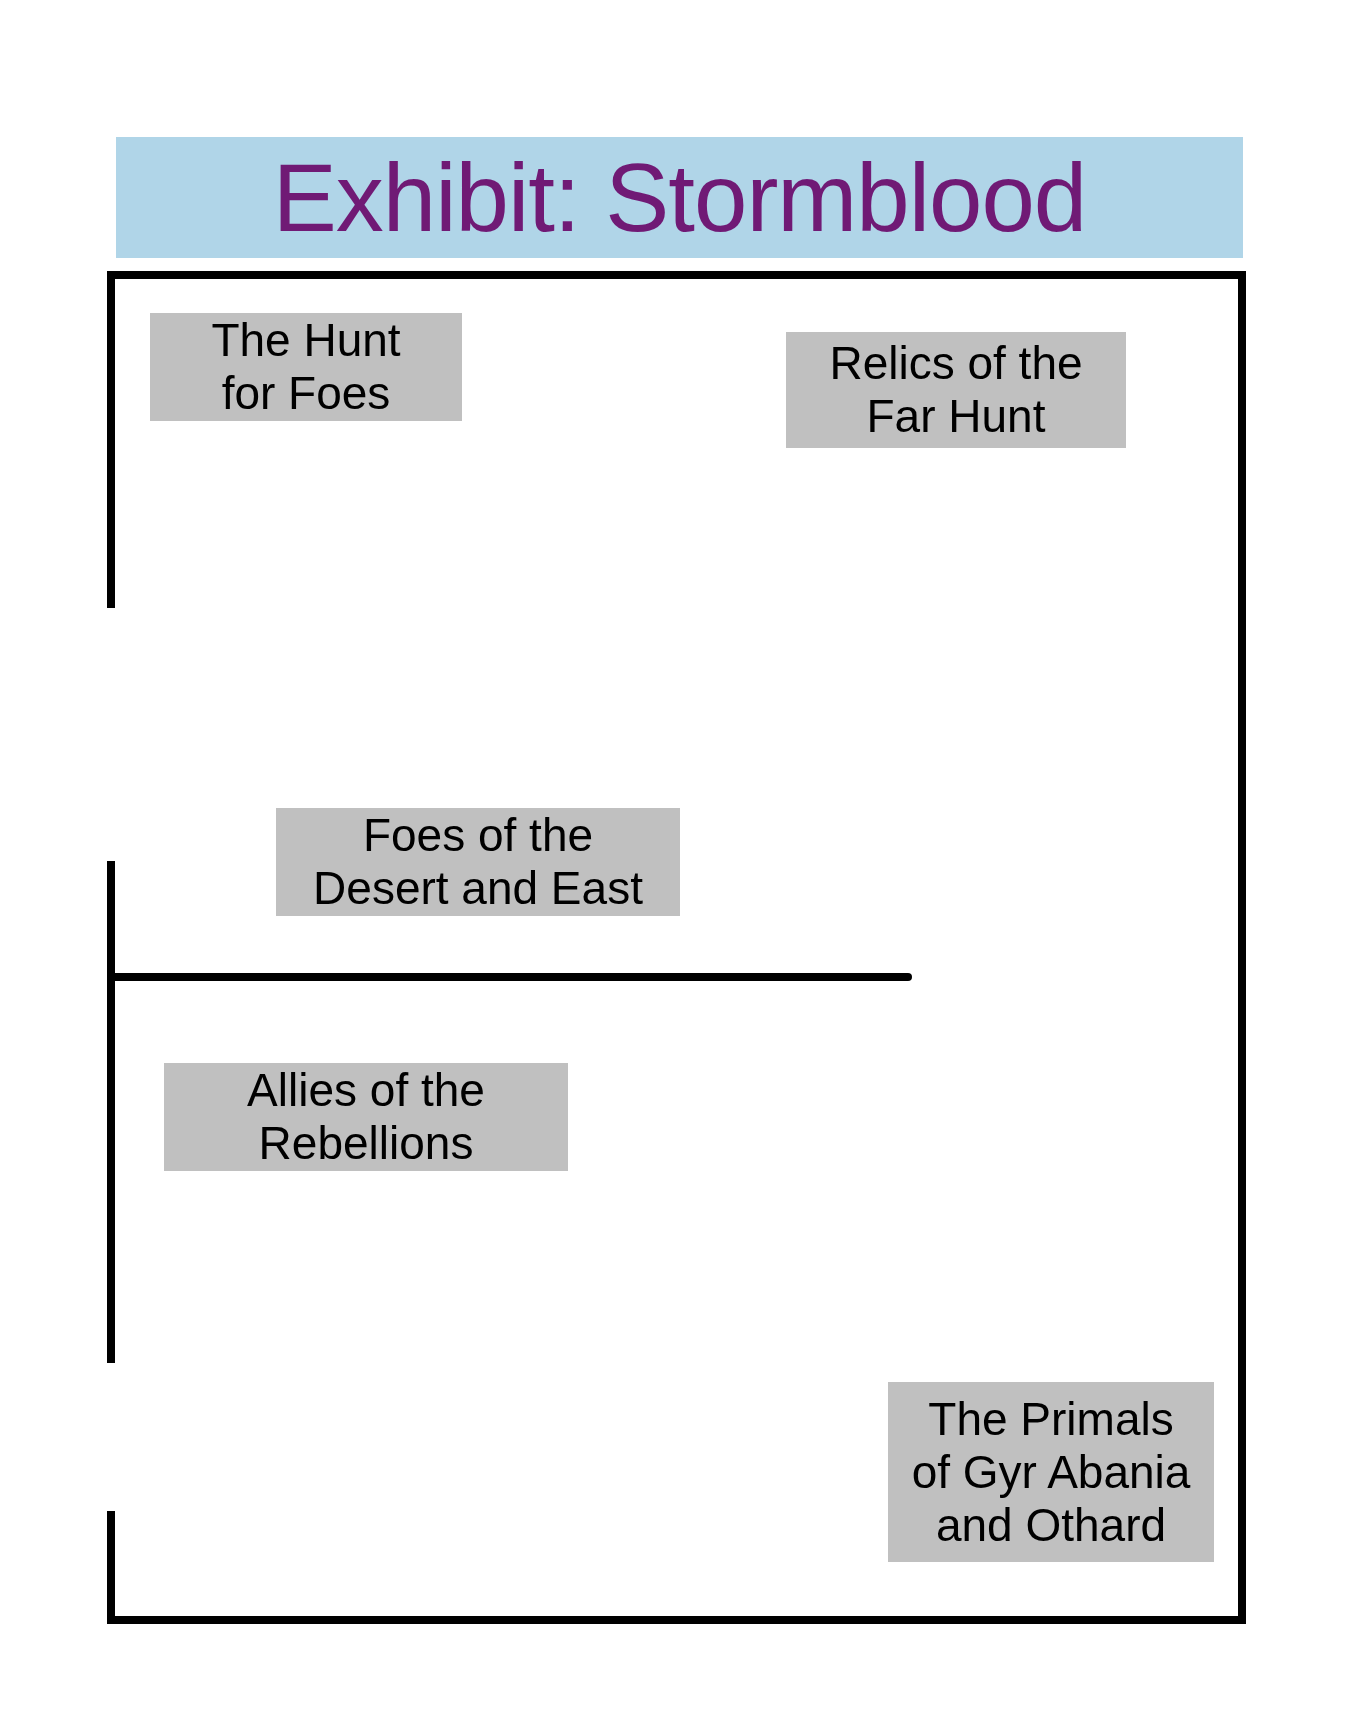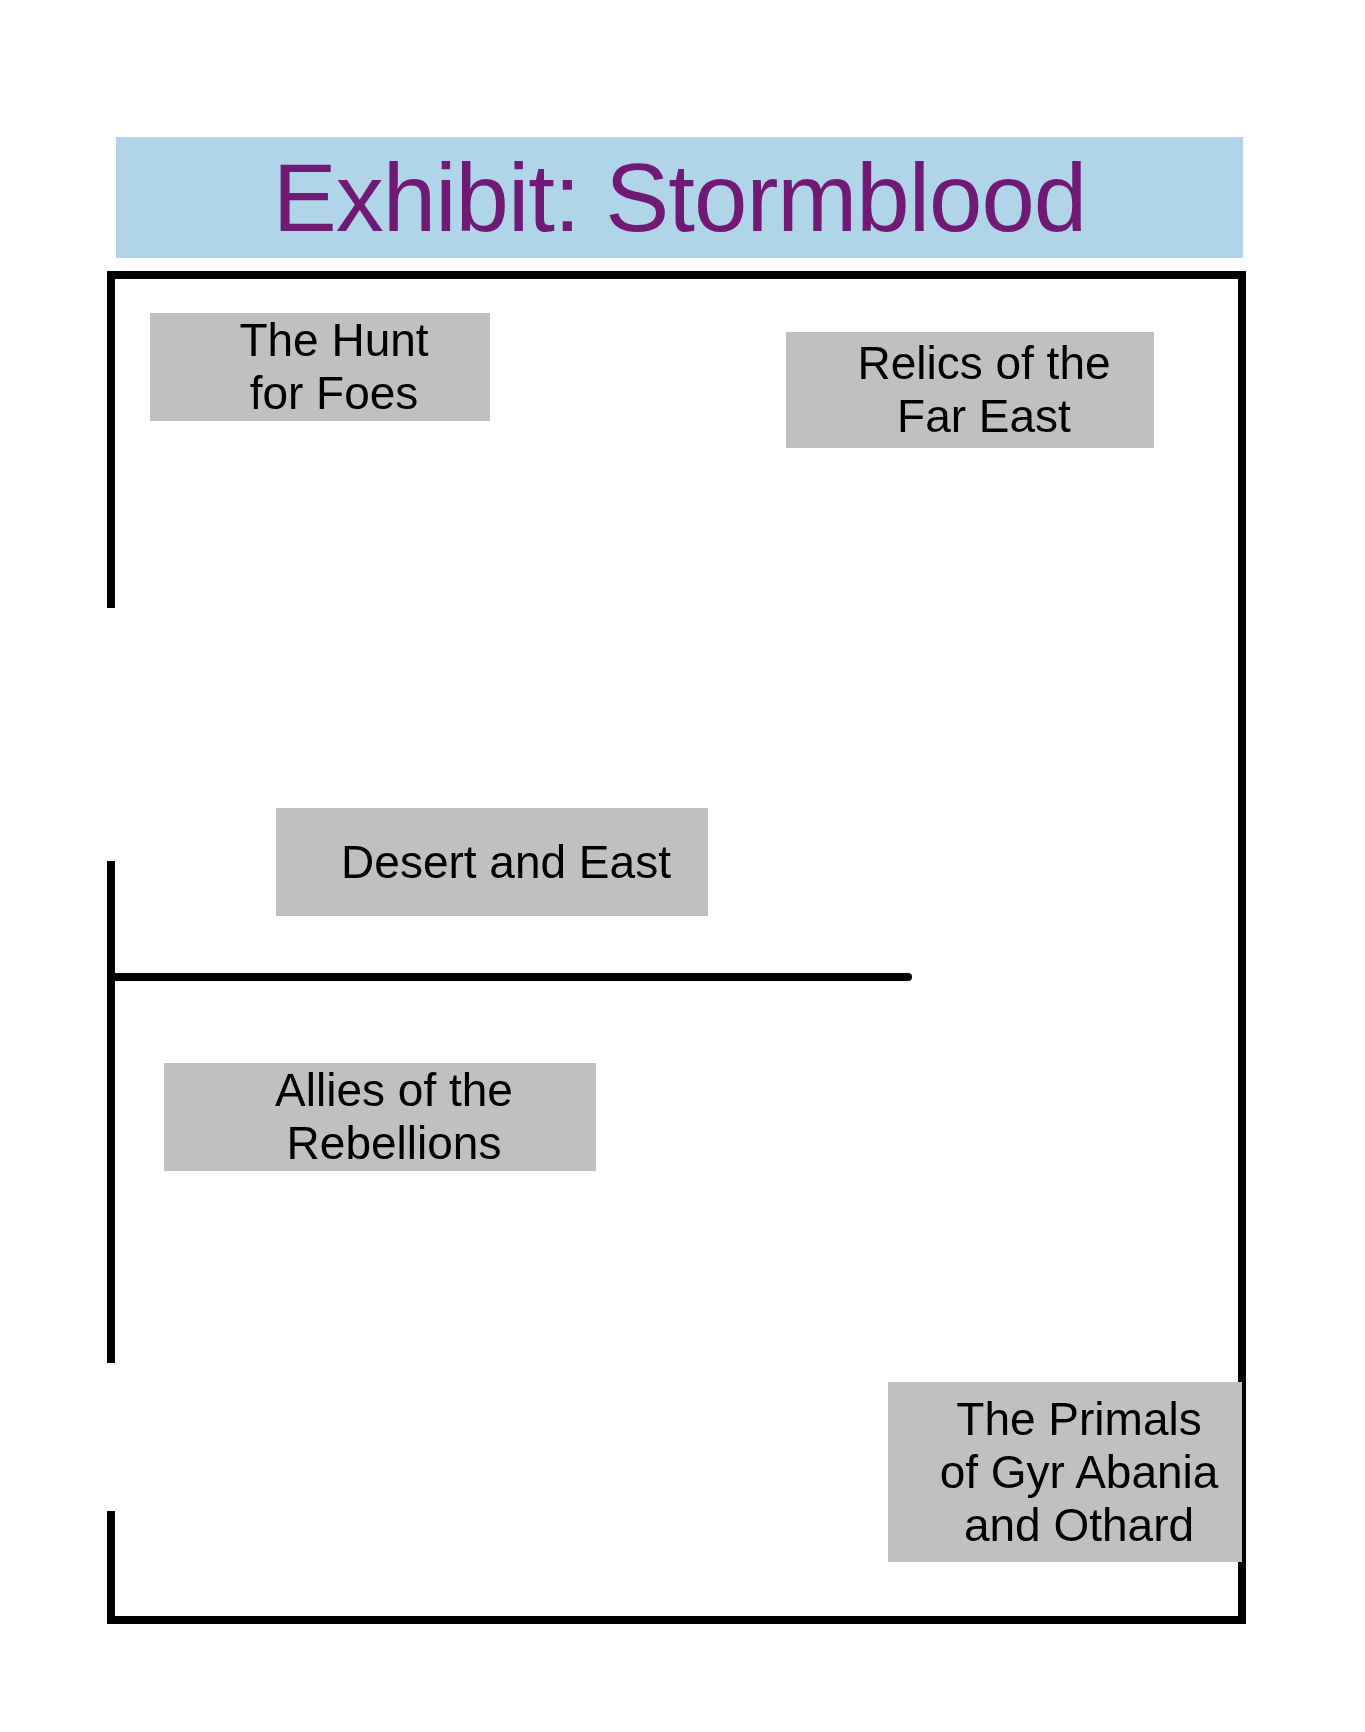--- a/index.html
+++ b/index.html
@@ -4,21 +4,21 @@
 <style>
   html, body { margin: 0; padding: 0; background: #ffffff; }
   body { width: 1365px; height: 1732px; position: relative; overflow: hidden;
          font-family: "Liberation Sans", sans-serif; }
   .title-bar { position: absolute; left: 116px; top: 137px; width: 1127px; height: 121px;
                background: #b0d5e8; display: flex; align-items: center; justify-content: center; }
   .title-text { font-size: 96px; color: #701a75; line-height: 1; letter-spacing: -1px; }
   .wall { position: absolute; background: #000; }
   .label { position: absolute; background: #c0c0c0; color: #000; font-size: 46px;
            line-height: 53px; text-align: center; display: flex; flex-direction: column;
-           justify-content: center; align-items: center; padding-left: 28px; }
+           justify-content: center; align-items: center; }
   .label span { display: block; white-space: nowrap; }
 </style>
 </head>
 <body>
 
 <div class="title-bar">
   <span class="title-text">Exhibit: Stormblood</span>
 </div>
 
 <div class="wall" style="left:107px; top:271px; width:1139px; height:8px;"></div>
@@ -29,24 +29,25 @@
 <div class="wall" style="left:107px; top:1511px; width:8px; height:113px;"></div>
 <div class="wall" style="left:107px; top:973px; width:805px; height:8px; border-radius:0 4px 4px 0;"></div>
 
 <div class="label" style="left:150px; top:313px; width:312px; height:108px;">
   <span>The Hunt</span>
   <span>for Foes</span>
 </div>
 
 <div class="label" style="left:786px; top:332px; width:340px; height:116px;">
   <span>Relics of the</span>
-  <span>Far East</span>
+  <span>Far Hunt</span>
 </div>
 
 <div class="label" style="left:276px; top:808px; width:404px; height:108px;">
+  <span>Foes of the</span>
   <span>Desert and East</span>
 </div>
 
 <div class="label" style="left:164px; top:1063px; width:404px; height:108px;justify-content:center;">
   <span>Allies of the</span>
   <span>Rebellions</span>
 </div>
 
 <div class="label" style="left:888px; top:1382px; width:326px; height:180px;">
   <span>The Primals</span>

